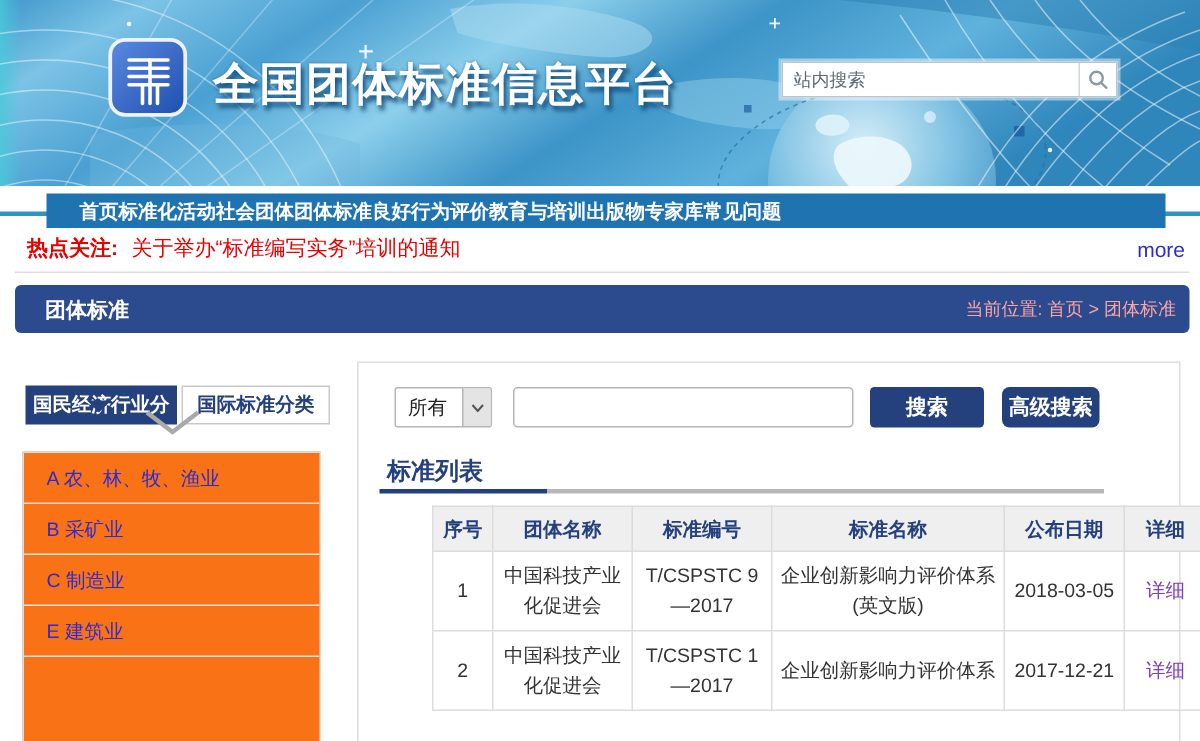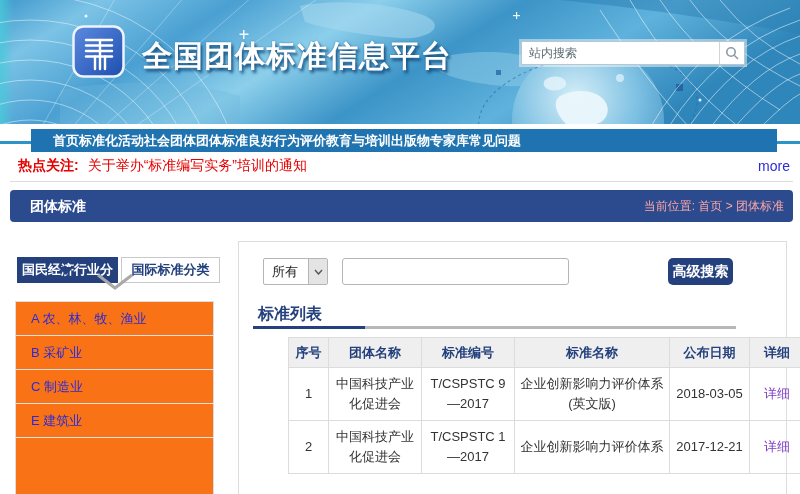--- a/index.html
+++ b/index.html
@@ -250,20 +250,21 @@
     <span class="val">所有</span>
     <span class="arrow">
       <svg width="9" height="6" viewBox="0 0 9 6">
           <polyline points="1,1 4.5,5 8,1" fill="none" stroke="#555" stroke-width="1.4"></polyline>
         </svg>
     </span>
   </div>
 
   <input class="kw-input" type="text" value="" style="">
 
+  <button class="btn btn-search">搜索</button>
   <button class="btn btn-adv">高级搜索</button>
 
   <div class="sec-title">标准列表</div>
   <div class="sec-rule"></div>
 
   <table class="std-table">
     <colgroup>
       <col style="width:40px">
         <col style="width:93px">
         <col style="width:93px">

